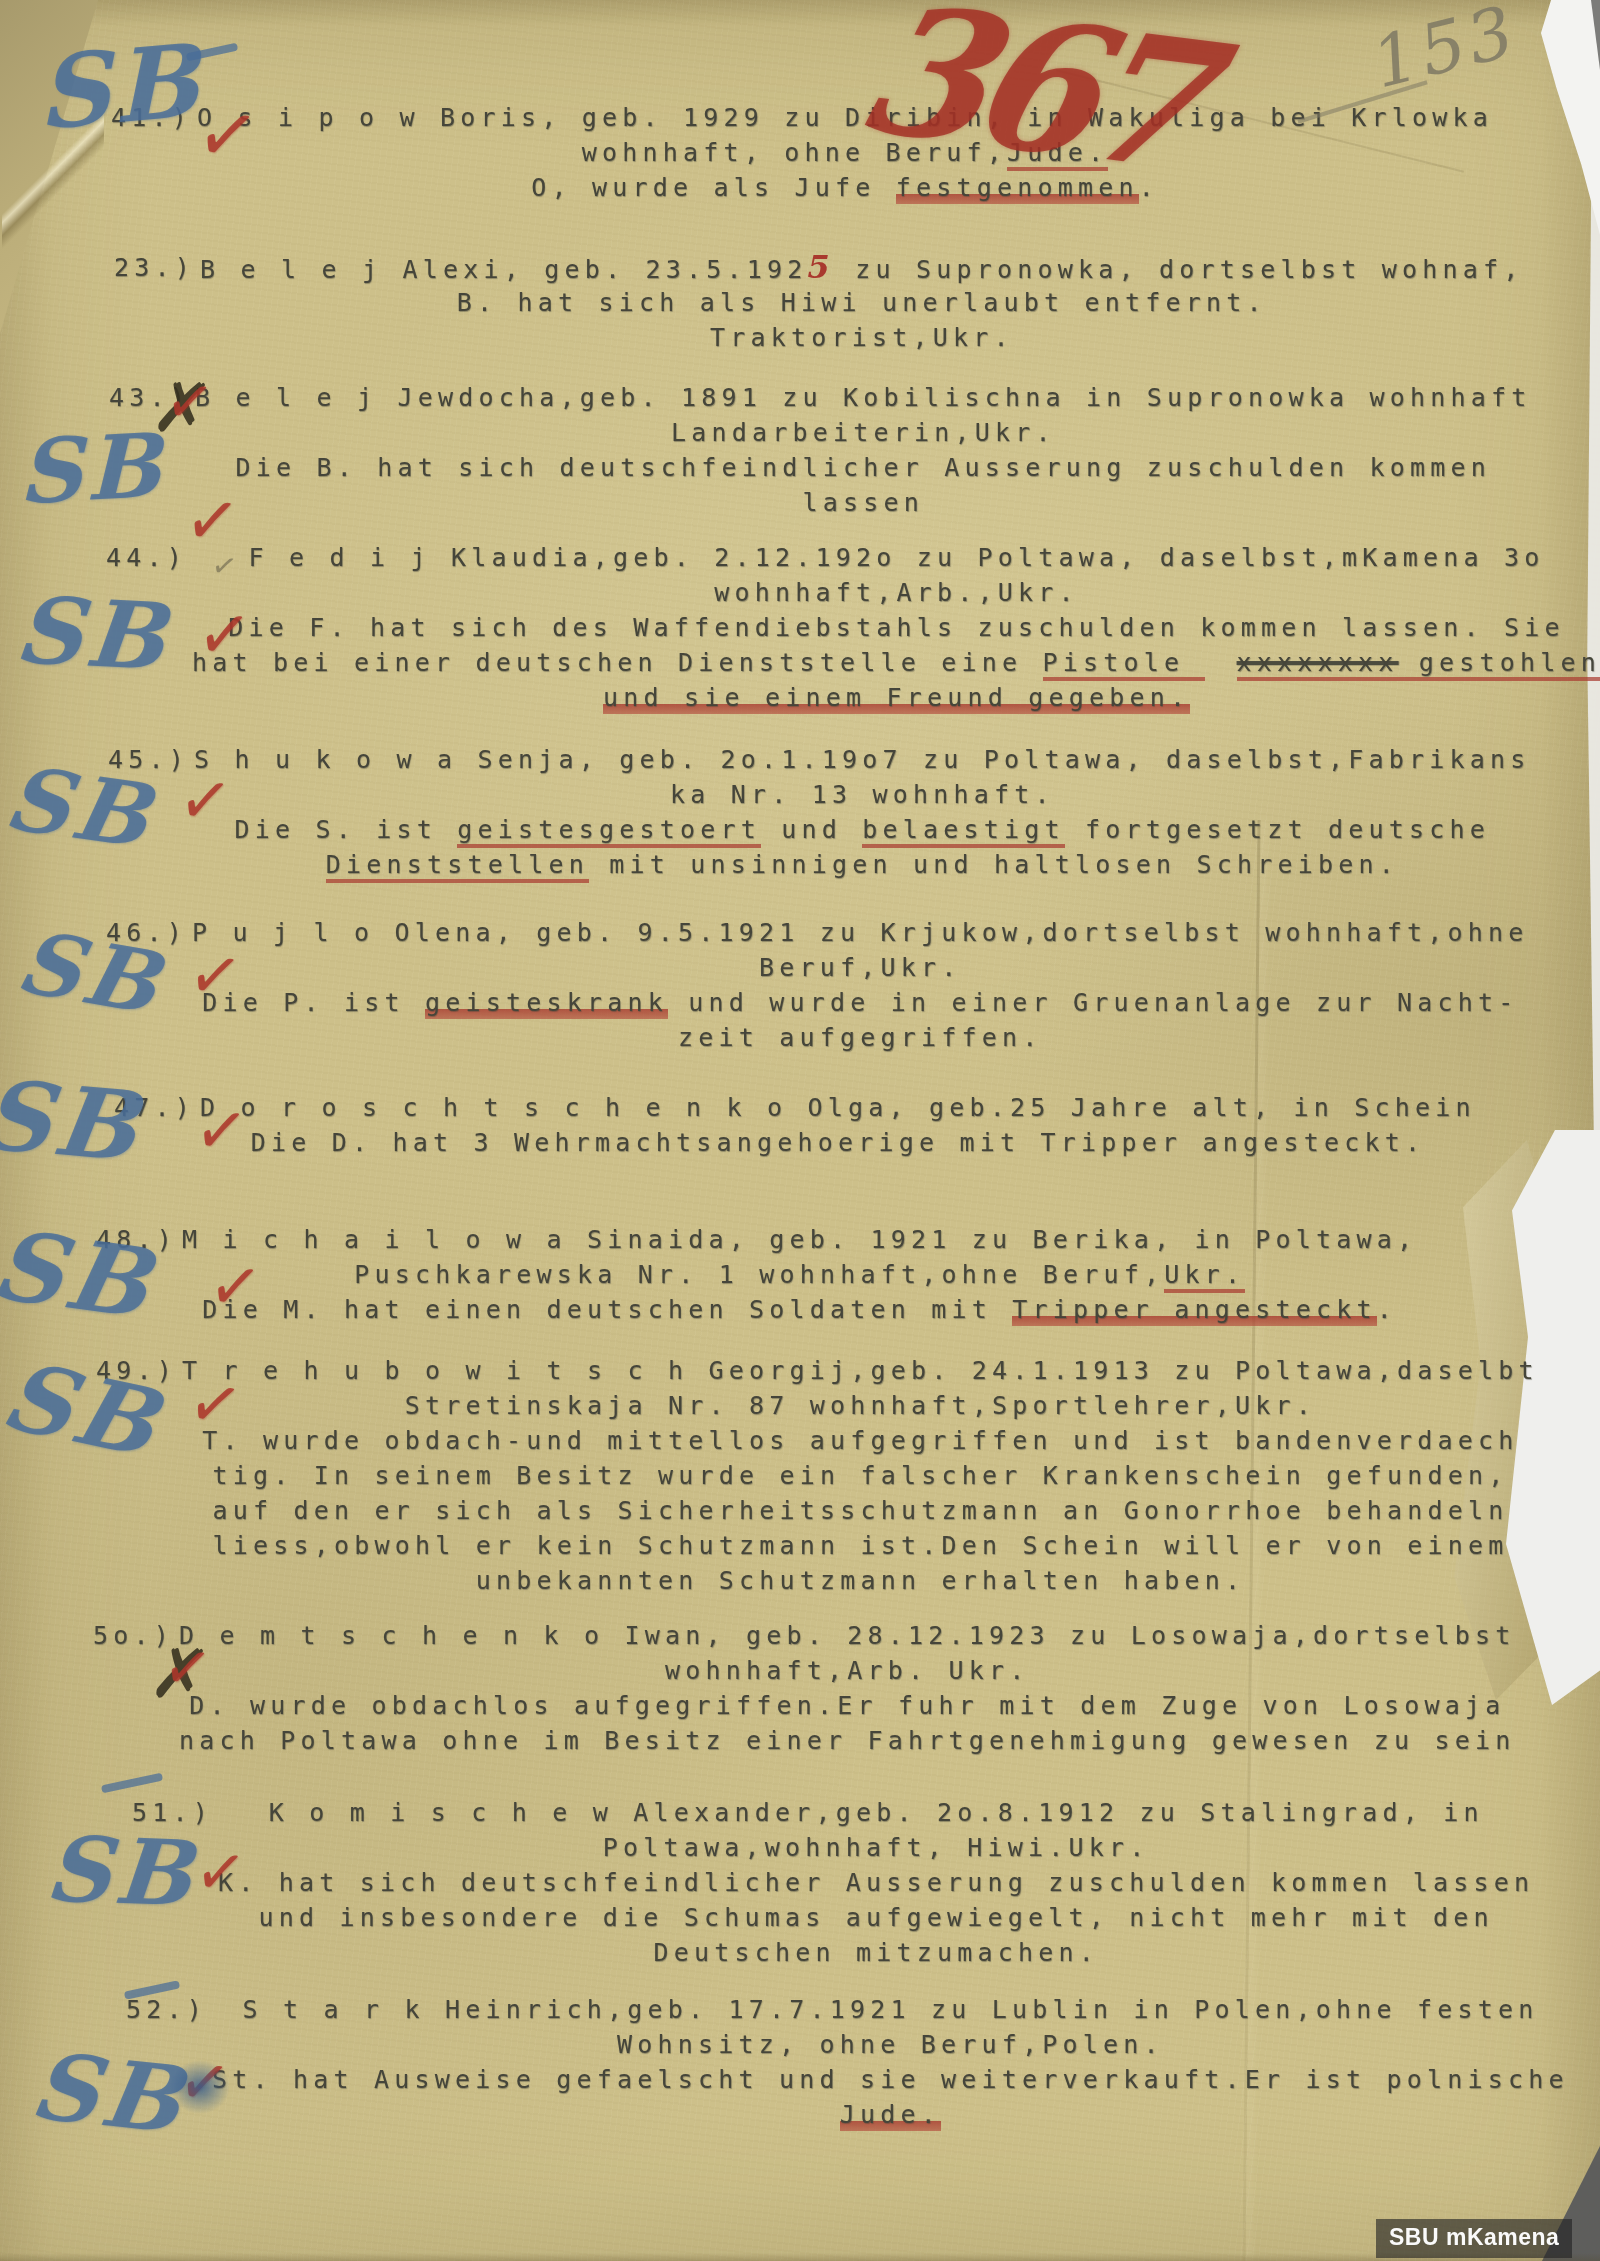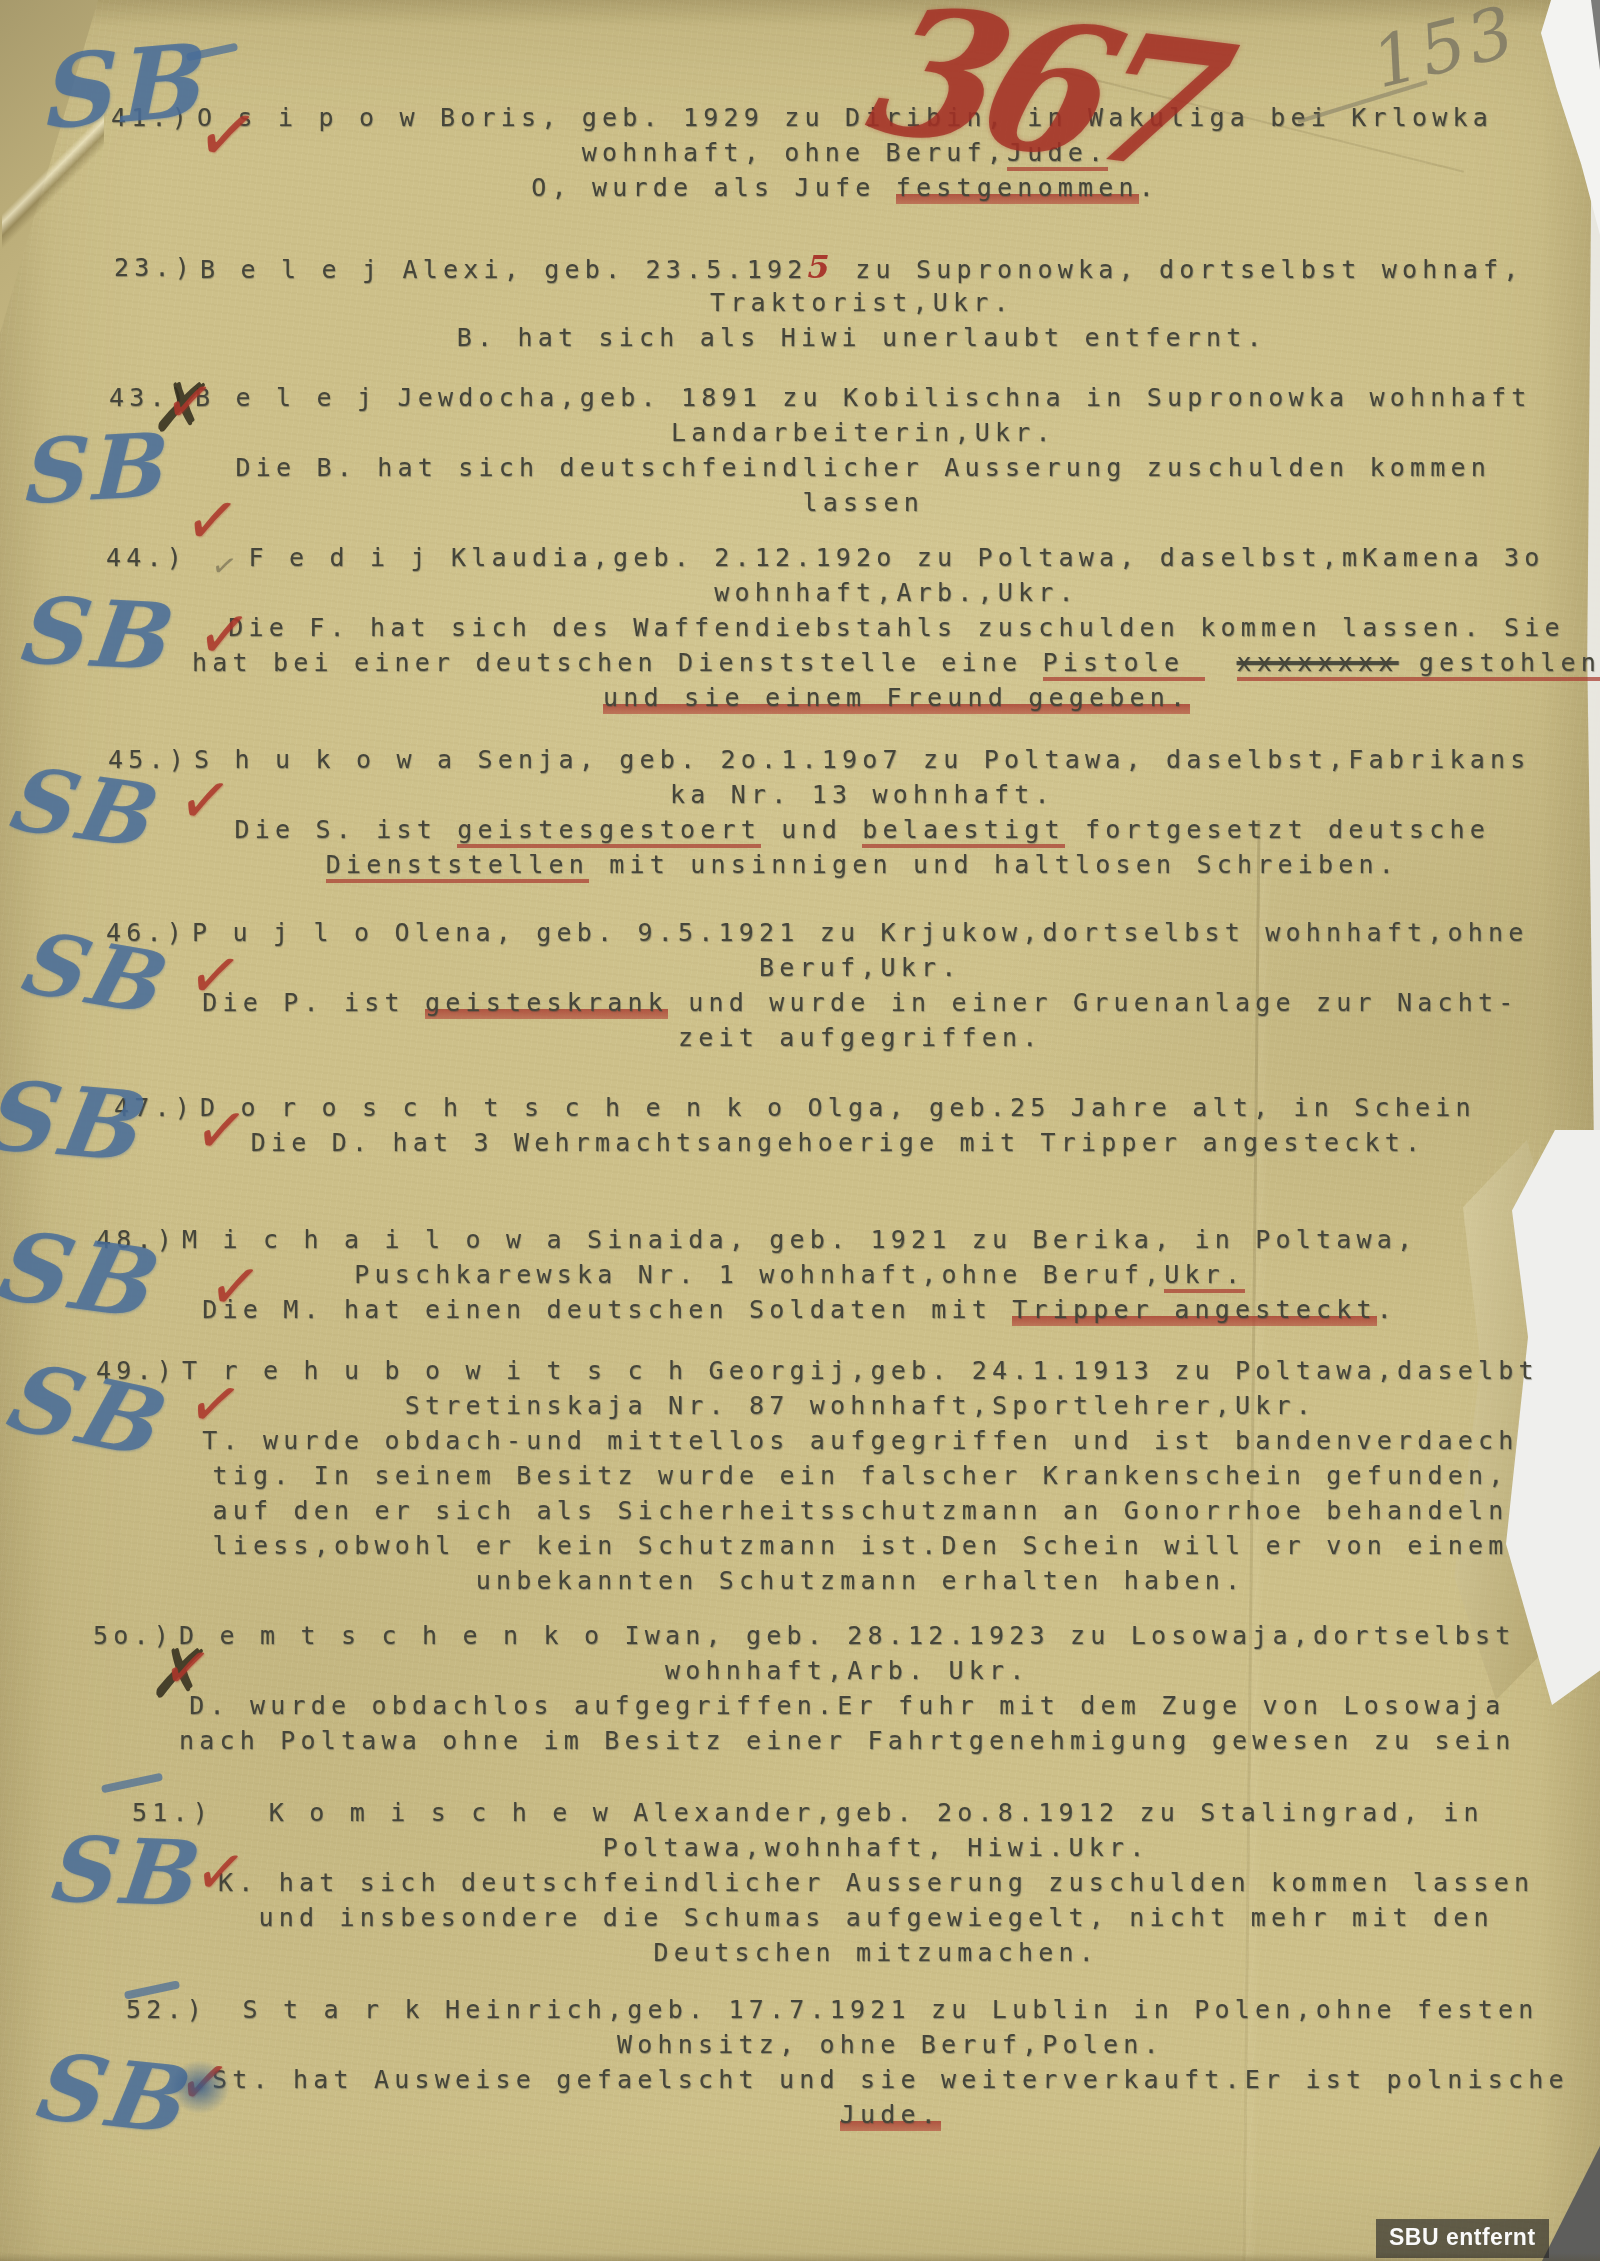--- a/index.html
+++ b/index.html
@@ -113,21 +113,21 @@
 <div class="strip-r"></div>
 <div class="tear-tr"></div>
 <div class="tear-tr-dark"></div>
 <div class="flap-fold"></div>
 <div class="flap-white"></div>
 <div class="corner-br"></div>
 <div class="edge-b"></div>
 
 <div id="entries-layer">
     <div class="entry" style="top: 100px; left: 111px;"><span class="num">41.)</span><div class="lines"><div class="line"><span>O s i p o w Boris, geb. 1929 zu Diribin, in Wakuliga bei Krlowka</span></div><div class="line"><span>wohnhaft, ohne Beruf,</span><span class="u">Jude.</span></div><div class="line"><span>O, wurde als Jufe </span><span class="uu">festgenommen</span><span>.</span></div></div></div>
-    <div class="entry" style="top: 250px; left: 114px;"><span class="num">23.)</span><div class="lines"><div class="line"><span>B e l e j Alexi, geb. 23.5.192</span><span class="redchar">5</span><span> zu Supronowka, dortselbst wohnaf,</span></div><div class="line"><span>Traktorist,Ukr.</span></div><div class="line"><span>B. hat sich als Hiwi unerlaubt entfernt.</span></div></div></div>
+    <div class="entry" style="top: 250px; left: 114px;"><span class="num">23.)</span><div class="lines"><div class="line"><span>B e l e j Alexi, geb. 23.5.192</span><span class="redchar">5</span><span> zu Supronowka, dortselbst wohnaf,</span></div><div class="line"><span>B. hat sich als Hiwi unerlaubt entfernt.</span></div><div class="line"><span>Traktorist,Ukr.</span></div></div></div>
     <div class="entry" style="top: 380px; left: 109px;"><span class="num">43.)</span><div class="lines"><div class="line"><span>B e l e j Jewdocha,geb. 1891 zu Kobilischna in Supronowka wohnhaft</span></div><div class="line"><span>Landarbeiterin,Ukr.</span></div><div class="line"><span>Die B. hat sich deutschfeindlicher Ausserung zuschulden kommen</span></div><div class="line"><span>lassen</span></div></div></div>
     <div class="entry" style="top: 540px; left: 106px;"><span class="num">44.)</span><div class="lines"><div class="line"><span>F e d i j Klaudia,geb. 2.12.192o zu Poltawa, daselbst,mKamena 3o</span></div><div class="line"><span>wohnhaft,Arb.,Ukr.</span></div><div class="line"><span>Die F. hat sich des Waffendiebstahls zuschulden kommen lassen. Sie</span></div><div class="line"><span>hat bei einer deutschen Dienststelle eine </span><span class="u">Pistole </span><span class="x u">xxxxxxxx</span><span class="u"> gestohlen</span></div><div class="line"><span class="uu">und sie einem Freund gegeben.</span></div></div></div>
     <div class="entry" style="top: 742px; left: 108px;"><span class="num">45.)</span><div class="lines"><div class="line"><span>S h u k o w a Senja, geb. 2o.1.19o7 zu Poltawa, daselbst,Fabrikans</span></div><div class="line"><span>ka Nr. 13 wohnhaft.</span></div><div class="line"><span>Die S. ist </span><span class="u">geistesgestoert</span><span> und </span><span class="u">belaestigt</span><span> fortgesetzt deutsche</span></div><div class="line"><span class="u">Dienststellen</span><span> mit unsinnigen und haltlosen Schreiben.</span></div></div></div>
     <div class="entry" style="top: 915px; left: 106px;"><span class="num">46.)</span><div class="lines"><div class="line"><span>P u j l o Olena, geb. 9.5.1921 zu Krjukow,dortselbst wohnhaft,ohne</span></div><div class="line"><span>Beruf,Ukr.</span></div><div class="line"><span>Die P. ist </span><span class="uu">geisteskrank</span><span> und wurde in einer Gruenanlage zur Nacht-</span></div><div class="line"><span>zeit aufgegriffen.</span></div></div></div>
     <div class="entry" style="top: 1090px; left: 114px;"><span class="num">47.)</span><div class="lines"><div class="line"><span>D o r o s c h t s c h e n k o Olga, geb.25 Jahre alt, in Schein</span></div><div class="line"><span>Die D. hat 3 Wehrmachtsangehoerige mit Tripper angesteckt.</span></div></div></div>
     <div class="entry" style="top: 1222px; left: 96px;"><span class="num">48.)</span><div class="lines"><div class="line"><span>M i c h a i l o w a Sinaida, geb. 1921 zu Berika, in Poltawa,</span></div><div class="line"><span>Puschkarewska Nr. 1 wohnhaft,ohne Beruf,</span><span class="u">Ukr.</span></div><div class="line"><span>Die M. hat einen deutschen Soldaten mit </span><span class="uu">Tripper angesteckt</span><span>.</span></div></div></div>
     <div class="entry" style="top: 1353px; left: 96px;"><span class="num">49.)</span><div class="lines"><div class="line"><span>T r e h u b o w i t s c h Georgij,geb. 24.1.1913 zu Poltawa,daselbt</span></div><div class="line"><span>Stretinskaja Nr. 87 wohnhaft,Sportlehrer,Ukr.</span></div><div class="line"><span>T. wurde obdach-und mittellos aufgegriffen und ist bandenverdaech</span></div><div class="line"><span>tig. In seinem Besitz wurde ein falscher Krankenschein gefunden,</span></div><div class="line"><span>auf den er sich als Sicherheitsschutzmann an Gonorrhoe behandeln</span></div><div class="line"><span>liess,obwohl er kein Schutzmann ist.Den Schein will er von einem</span></div><div class="line"><span>unbekannten Schutzmann erhalten haben.</span></div></div></div>
     <div class="entry" style="top: 1618px; left: 93px;"><span class="num">5o.)</span><div class="lines"><div class="line"><span>D e m t s c h e n k o Iwan, geb. 28.12.1923 zu Losowaja,dortselbst</span></div><div class="line"><span>wohnhaft,Arb. Ukr.</span></div><div class="line"><span>D. wurde obdachlos aufgegriffen.Er fuhr mit dem Zuge von Losowaja</span></div><div class="line"><span>nach Poltawa ohne im Besitz einer Fahrtgenehmigung gewesen zu sein</span></div></div></div>
     <div class="entry" style="top: 1795px; left: 132px;"><span class="num">51.)</span><div class="lines"><div class="line"><span>K o m i s c h e w Alexander,geb. 2o.8.1912 zu Stalingrad, in</span></div><div class="line"><span>Poltawa,wohnhaft, Hiwi.Ukr.</span></div><div class="line"><span>K. hat sich deutschfeindlicher Ausserung zuschulden kommen lassen</span></div><div class="line"><span>und insbesondere die Schumas aufgewiegelt, nicht mehr mit den</span></div><div class="line"><span>Deutschen mitzumachen.</span></div></div></div>
     <div class="entry" style="top: 1992px; left: 126px;"><span class="num">52.)</span><div class="lines"><div class="line"><span>S t a r k Heinrich,geb. 17.7.1921 zu Lublin in Polen,ohne festen</span></div><div class="line"><span>Wohnsitz, ohne Beruf,Polen.</span></div><div class="line"><span>St. hat Ausweise gefaelscht und sie weiterverkauft.Er ist polnische</span></div><div class="line"><span class="uu">Jude.</span></div></div></div>
@@ -160,13 +160,13 @@
     <span class="dashmark" style="left: 101px; top: 1779px; width: 62px; transform: rotate(-12deg);"></span>
     <span class="sb" style="left: 40px; top: 2048px; font-size: 92px; transform: rotate(6deg) skewX(-6deg);">SB</span>
     <span class="check" style="left: 180px; top: 2053px; font-size: 58px; transform: rotate(12deg) scaleY(1.15);">✓</span>
     <span class="dashmark" style="left: 124px; top: 1986px; width: 56px; transform: rotate(-12deg);"></span>
     <span class="blob" style="left: 170px; top: 2060px;"></span>
   </div>
 
 <div class="red-number">367</div>
 <div class="pencil-number">153</div>
 <div class="pencil-stroke"></div>
-<div class="watermark">SBU entfernt</div>
+<div class="watermark">SBU mKamena</div>
 
 </body></html>

